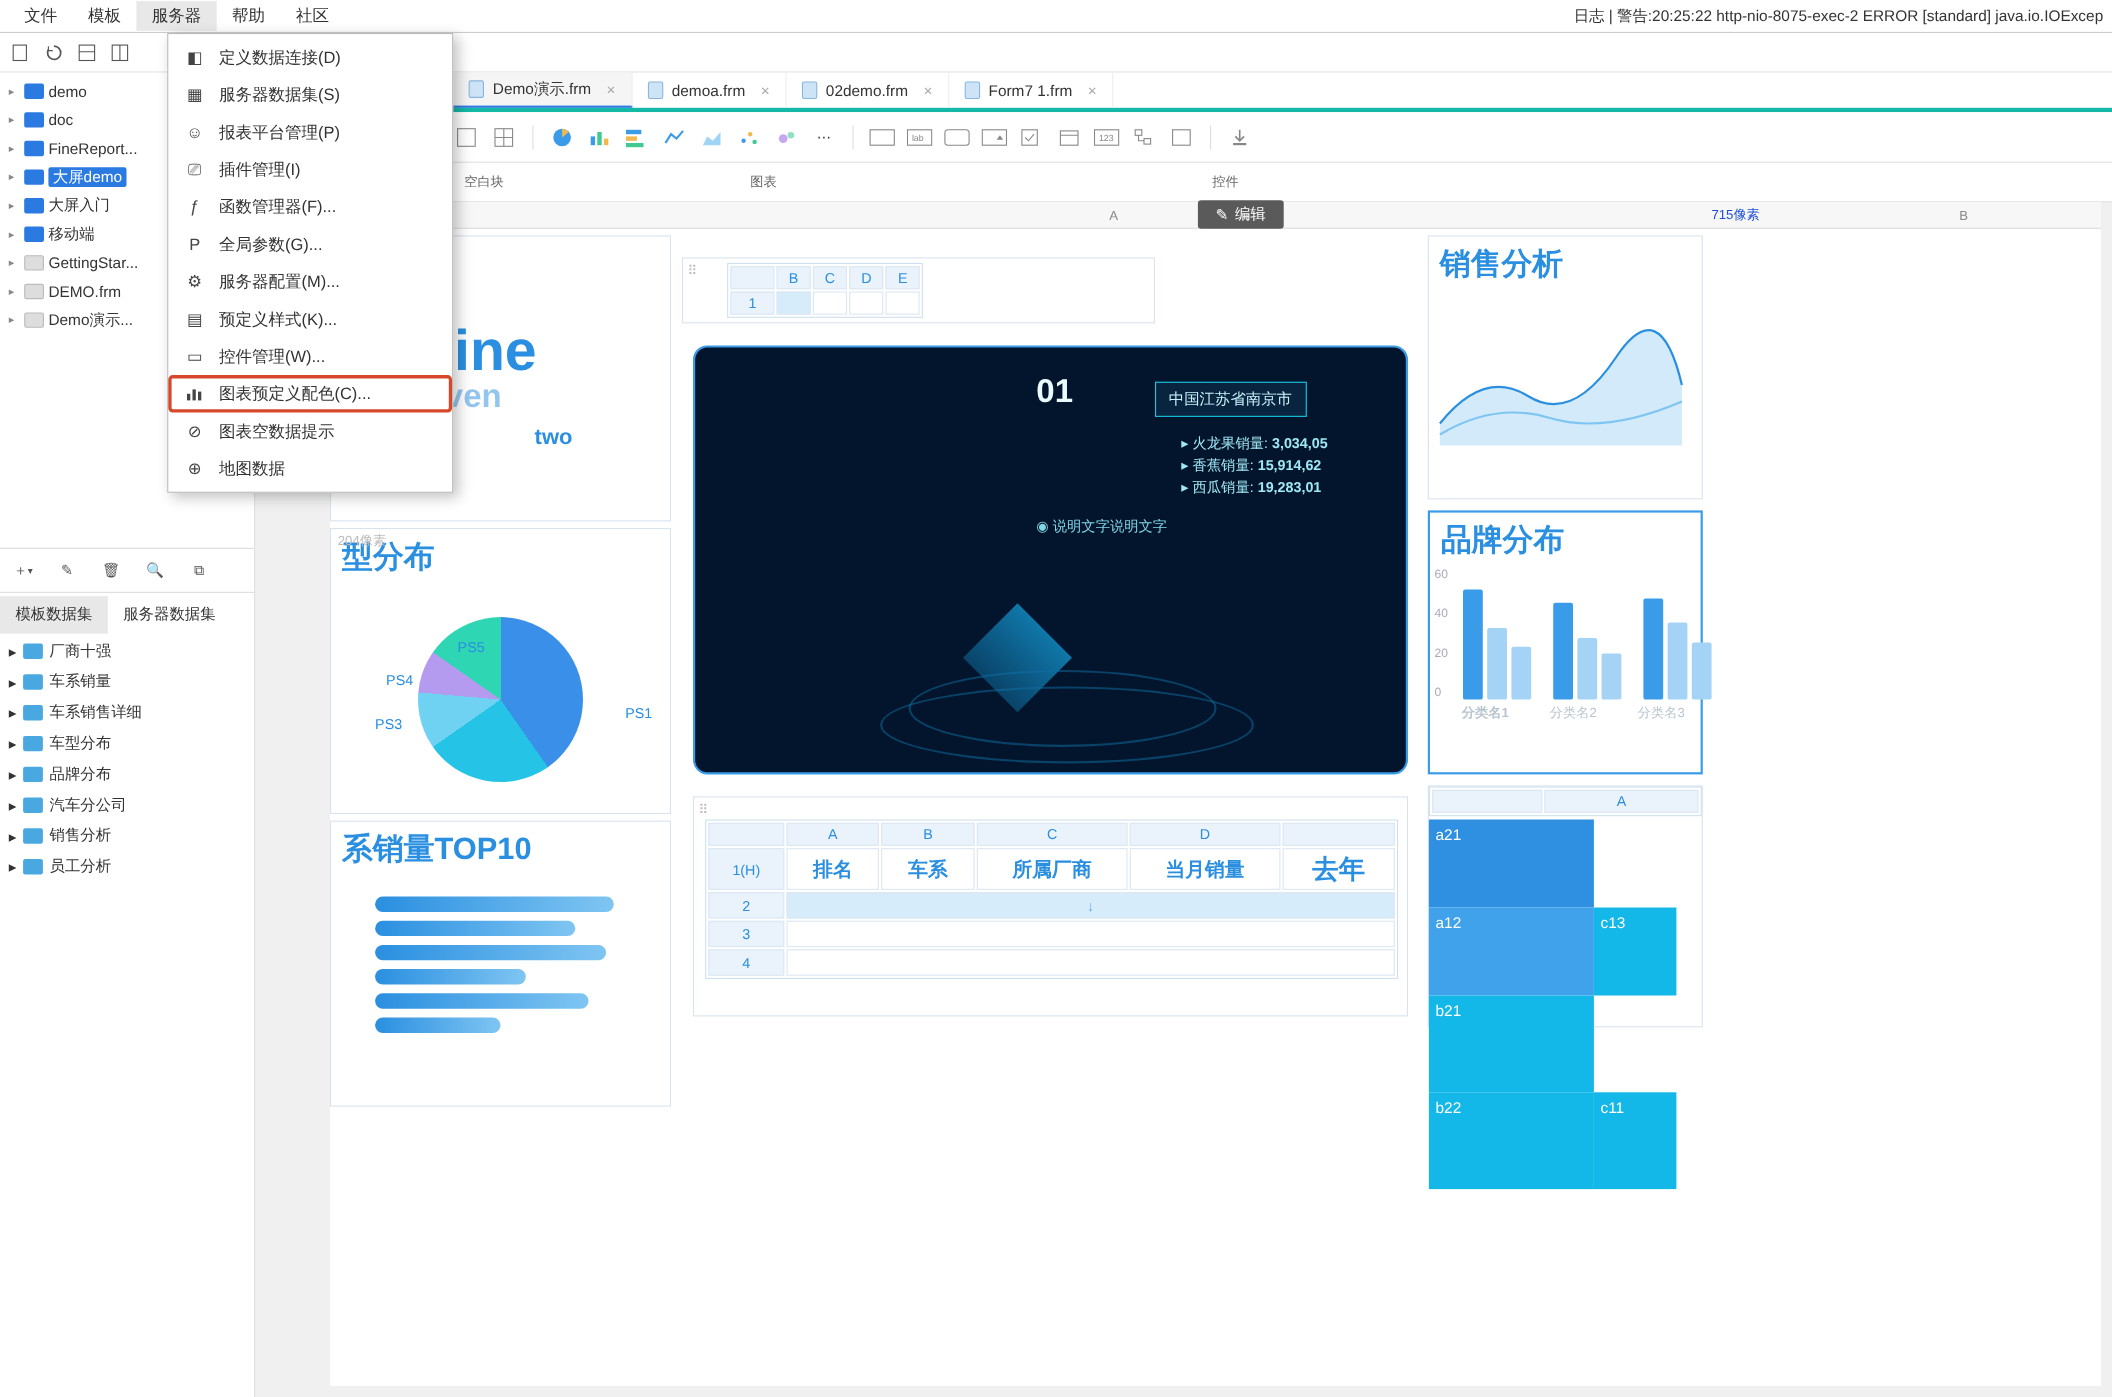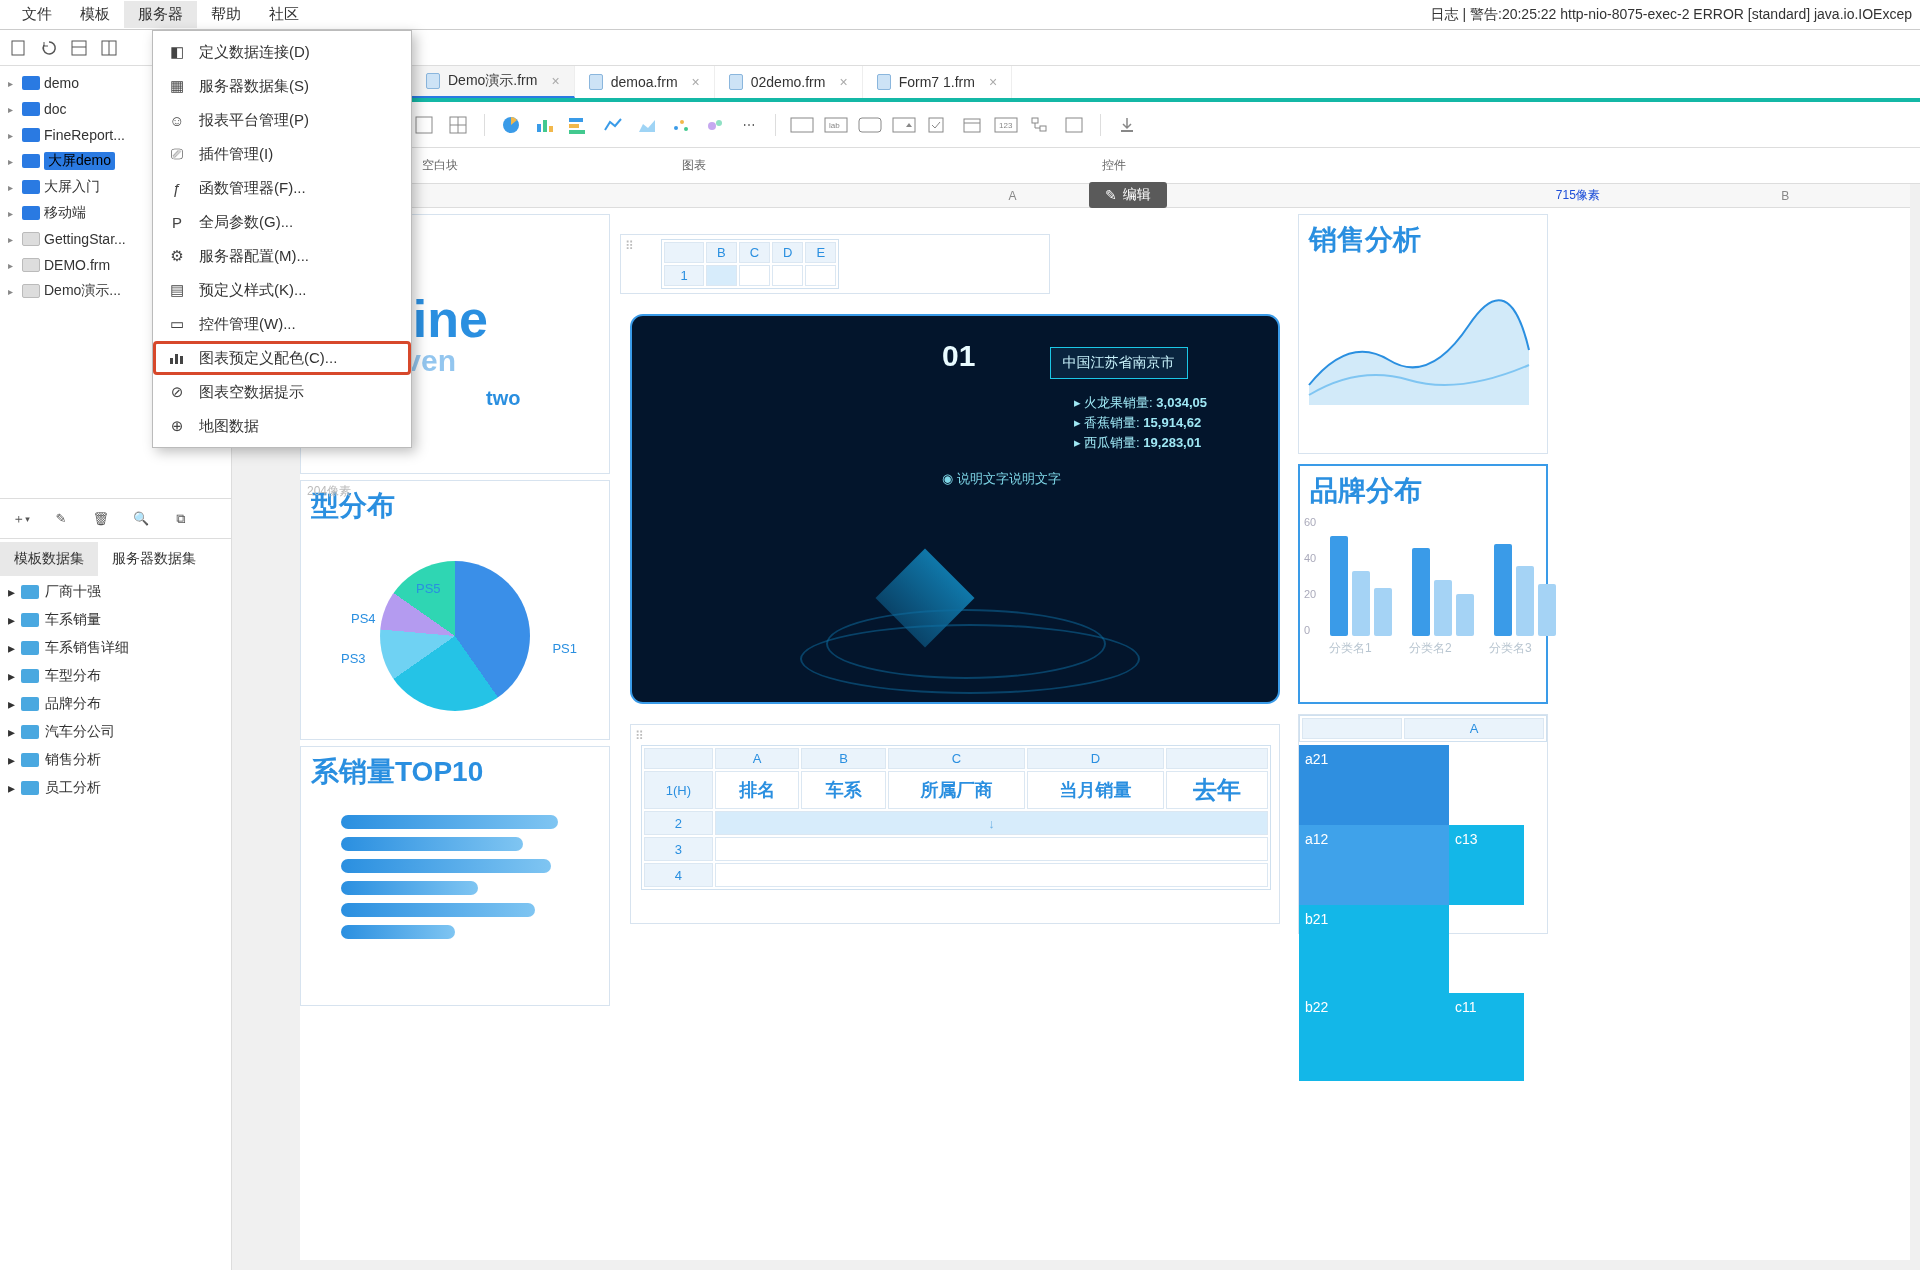--- a/index.html
+++ b/index.html
@@ -16,21 +16,21 @@
 .tool-ico { width:22px; height:22px; display:inline-flex; align-items:center; justify-content:center; color:#555; cursor:pointer; }
 .tool-sep { width:1px; height:22px; background:#ddd; margin:0 4px; }
 
 
 .left-col { position:absolute; left:0; top:66px; width:232px; bottom:0; background:#fff; border-right:1px solid #ddd; display:flex; flex-direction:column; }
 .tree { flex:0 0 auto; padding:4px 0; }
 .tree-row { display:flex; align-items:center; height:26px; padding-left:8px; gap:4px; cursor:pointer; font-size:14px; }
 .tree-row .tri { width:10px; color:#888; font-size:10px; }
 .tree-row .fico { width:18px; height:14px; border-radius:2px; }
 .fico.folder{background:#2a7ae2;} .fico.file{background:#ddd;border:1px solid #bbb;}
-.tree-row.sel .label { background:#2a7ae2; color:#000000; padding:0 4px; border-radius:2px; }
+.tree-row.sel .label { background:#2a7ae2; color:#ffffff; padding:0 4px; border-radius:2px; }
 
 .ds-toolbar { height:40px; border-top:1px solid #ddd; display:flex; align-items:center; padding:0 10px; gap:18px; margin-top:190px;}
 .ds-tabs { height:40px; border-top:1px solid #ddd; display:flex; align-items:center; }
 .ds-tabs .dstab { padding:8px 14px; font-size:14px; cursor:pointer; }
 .ds-tabs .dstab.active { background:#e8e8e8; }
 .ds-list .ds-row { display:flex; align-items:center; height:28px; padding-left:8px; gap:6px; font-size:14px; }
 .ds-ico { width:18px; height:14px; background:#4aa8e0; border-radius:2px; }
 
 
 .dropdown { position:absolute; left:152px; top:30px; width:260px; background:#fff; border:1px solid #bbb; box-shadow:4px 4px 12px rgba(0,0,0,.25); z-index:500; padding:4px 0;}
@@ -517,21 +517,21 @@
       <path d="M10 120 Q50 70 90 95 T170 60 T230 85" fill="none" stroke="#2a8fe0" stroke-width="2"></path>
       <path d="M10 130 Q60 100 110 115 T230 100" fill="none" stroke="#7fc5f2" stroke-width="2"></path>
     </svg>
   </div>
 
   <div class="panel" style="left:0;top:296px;width:310px;height:260px;">
     <span style="position:absolute;left:6px;top:2px;color:#bbb;font-size:12px;">204像素</span>
     <div class="title">型分布</div>
     <div class="piewrap">
       <div class="pie"></div>
-      <span class="pie-lbl" style="right:32px;top:80px;">PS1</span>
+      <span class="pie-lbl" style="right:16px;top:80px;">PS1</span>
       <span class="pie-lbl" style="left:100px;bottom:10px;">PS2</span>
       <span class="pie-lbl" style="left:40px;top:90px;">PS3</span>
       <span class="pie-lbl" style="left:50px;top:50px;">PS4</span>
       <span class="pie-lbl" style="left:115px;top:20px;">PS5</span>
     </div>
   </div>
 
   <div class="panel" style="left:998px;top:280px;width:250px;height:240px;border:2px solid #3a9be8;">
     <div class="title">品牌分布</div>
     <div style="display:flex;">
@@ -553,21 +553,21 @@
               <div class="bar l" style="height:56px;"></div>
               <div class="bar l" style="height:42px;"></div>
             </div>
           <div class="bargrp">
               <div class="bar" style="height:92px;"></div>
               <div class="bar l" style="height:70px;"></div>
               <div class="bar l" style="height:52px;"></div>
             </div>
         </div>
         <div style="display:flex;gap:20px;">
-          <div class="axis-lbl" style="width:60px;">分类名1</div>
+          <div class="axis-lbl" style="width:60px;font-weight:bold;">分类名1</div>
           <div class="axis-lbl" style="width:60px;">分类名2</div>
           <div class="axis-lbl" style="width:60px;">分类名3</div>
         </div>
       </div>
     </div>
   </div>
 
   <div class="panel" style="left:0;top:562px;width:310px;height:260px;">
     <div class="title">系销量TOP10</div>
     <div style="padding:10px 40px;" id="hbars">

